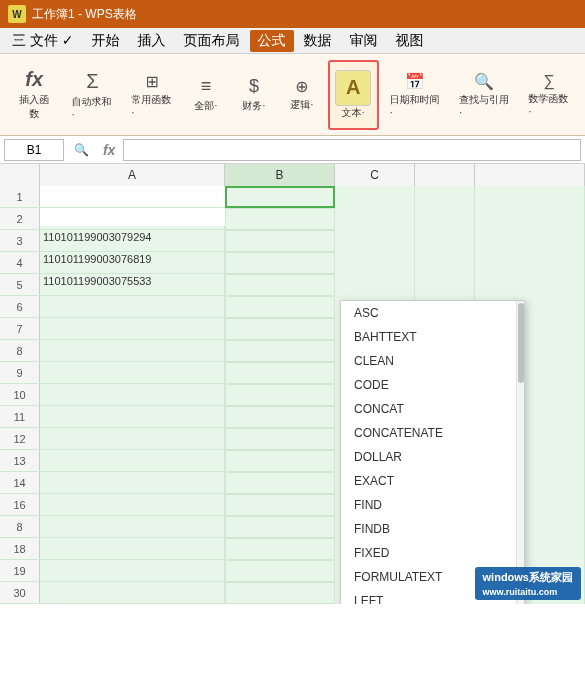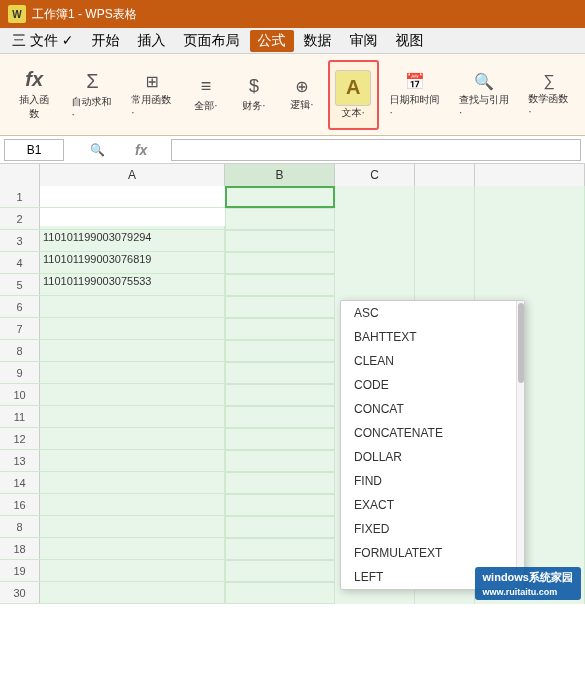--- a/index.html
+++ b/index.html
@@ -97,21 +97,21 @@
     }
 
     
     .formula-bar {
       height: 28px;
       background: #fff;
       border-bottom: 1px solid #d0d0d0;
       display: flex;
       align-items: center;
       padding: 0 4px;
-      gap: 20px;
+      gap: 4px;
     }
     .cell-ref-box {
       width: 60px;
       height: 22px;
       border: 1px solid #bbb;
       display: flex;
       align-items: center;
       justify-content: center;
       font-size: 12px;
       background: white;
@@ -492,22 +492,23 @@
   </div>
 
   <div class="dropdown-overlay">
     <div class="dropdown-item">ASC</div>
     <div class="dropdown-item">BAHTTEXT</div>
     <div class="dropdown-item">CLEAN</div>
     <div class="dropdown-item">CODE</div>
     <div class="dropdown-item">CONCAT</div>
     <div class="dropdown-item">CONCATENATE</div>
     <div class="dropdown-item">DOLLAR</div>
+    <div class="dropdown-item">EXACT</div>
     <div class="dropdown-item">FIND</div>
-    <div class="dropdown-item">EXACT</div>
+    <div class="dropdown-item">FINDB</div>
     <div class="dropdown-item">FIXED</div>
     <div class="dropdown-item">FORMULATEXT</div>
     <div class="dropdown-item">LEFT</div>
 
     <div class="dropdown-scrollbar">
       <div class="dropdown-scroll-thumb"></div>
     </div>
   </div>
 
   <div class="watermark">

